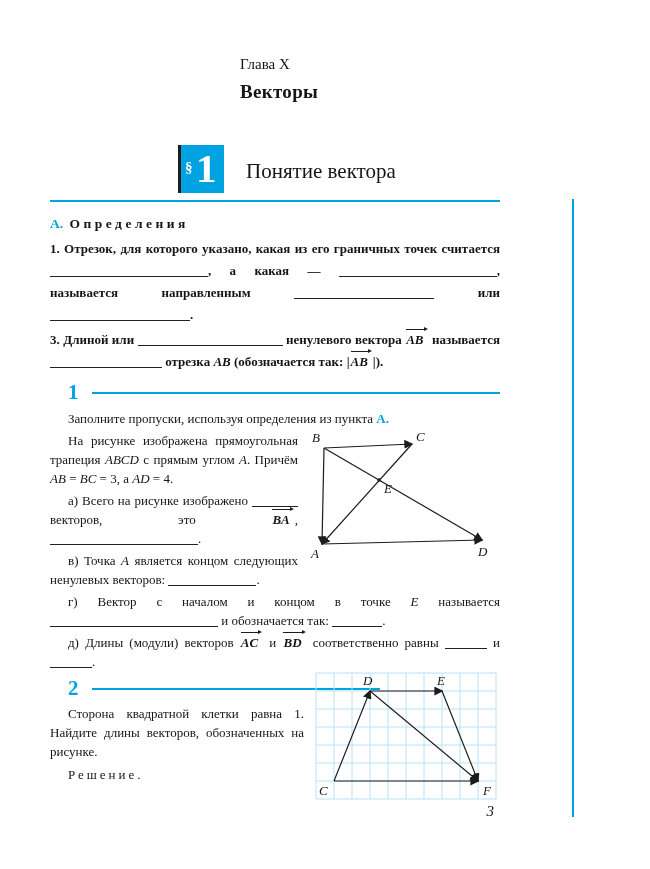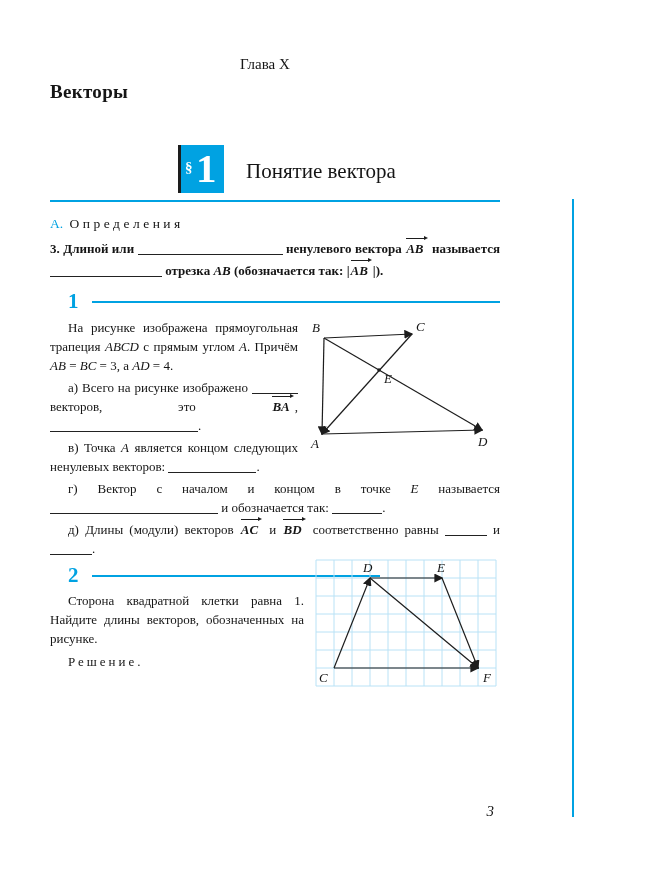--- a/index.html
+++ b/index.html
@@ -3,30 +3,30 @@
 <meta charset="utf-8">
 <style>
   * { margin:0; padding:0; box-sizing:border-box; }
   html,body { background:#ffffff; }
   .page {
     position:relative; width:576px; height:869px; background:#fff;
     font-family:"Liberation Serif", serif; color:#151515;
     padding:56px 76px 0 50px; overflow:hidden;
   }
   .chapter { margin-left:190px; font-size:15px; }
-  .book-title { margin-top:8px; font-size:19px; font-weight:700; letter-spacing:.3px; }
+  .book-title { margin-left:190px; margin-top:8px; font-size:19px; font-weight:700; letter-spacing:.3px; }
 
   .section-head { margin-left:128px; margin-top:42px; display:flex; align-items:flex-end; gap:22px; height:48px; }
   .badge { width:46px; height:48px; background:#00a2e2; border-left:3px solid #1d1d1d; position:relative; flex:none; }
   .para-sign { position:absolute; left:4px; top:14px; color:#fff; font-size:15px; font-weight:700; }
   .badge-num { position:absolute; left:15px; top:0; color:#fff; font-size:41px; font-weight:700; line-height:47px; }
   .section-title { font-size:21px; padding-bottom:9px; }
   .rule { margin-top:7px; height:2px; background:#00a2e2; }
 
-  .defs-head { margin-top:14px; font-size:13.5px; font-weight:400; }
+  .defs-head { margin-top:14px; font-size:13.5px; font-weight:700; }
   .defs-letter { color:#00a2e2; }
   .defs-word { letter-spacing:3.5px; margin-left:3px; }
 
   .def { margin-top:6px; font-size:13px; font-weight:700; line-height:22px; text-align:justify; }
   .def + .def { margin-top:3px; }
 
   .exercise { margin-top:8px; }
   .ex-head { display:flex; align-items:center; }
   .ex-num { margin-left:18px; color:#00a2e2; font-size:21px; font-weight:700; line-height:23px; }
   .ex-line { flex:1 1 auto; height:2px; background:#00a2e2; margin-left:13px; }
@@ -67,28 +67,30 @@
     </div>
     <div class="section-title">Понятие вектора</div>
   </div>
   <div class="rule"></div>
 
   <div class="defs-head">
     <span class="defs-letter">А.</span>
     <span class="defs-word">Определения</span>
   </div>
 
+  <p class="def"><span>1. Отрезок, для которого указано, какая из его граничных точек считается </span><span class="blank" style="width: 158px;"></span><span>, а какая — </span><span class="blank" style="width: 158px;"></span><span>, называется направленным </span><span class="blank" style="width: 140px;"></span><span> или </span><span class="blank" style="width: 140px;"></span><span>.</span></p>
   <p class="def"><span>3. Длиной или </span><span class="blank" style="width: 145px;"></span><span> ненулевого вектора </span><span class="vec">AB</span><span> называется </span><span class="blank" style="width: 112px;"></span><span> отрезка </span><span style="font-style: italic;">AB</span><span> (обозначается так: |</span><span class="vec">AB</span><span>|).</span></p>
 
   <section class="exercise">
     <div class="ex-head">
       <span class="ex-num">1</span>
       <span class="ex-line"></span>
     </div>
     <div class="ex-body">
+      <p class="ex-p"><span>Заполните пропуски, используя определения из пункта </span><span style="font-weight: 700; color: rgb(0, 162, 226);">А.</span></p>
 
       <figure class="fig1">
         <svg width="192" height="132" viewBox="0 0 192 132">
           <defs>
             <marker id="ah1" viewBox="0 0 10 10" refX="8.5" refY="5" markerWidth="7.5" markerHeight="7.5" orient="auto-start-reverse">
               <path d="M0 0L10 5L0 10z" fill="#1d1d1d"></path>
             </marker>
           </defs>
           <g stroke="#1d1d1d" stroke-width="1.2" fill="none">
             <line x1="16" y1="18" x2="104" y2="14" marker-end="url(#ah1)"></line>

